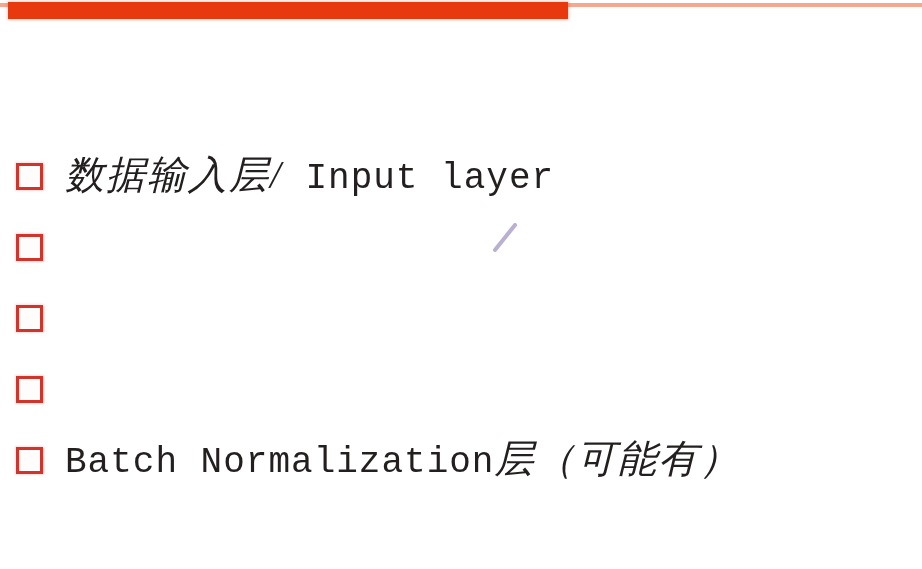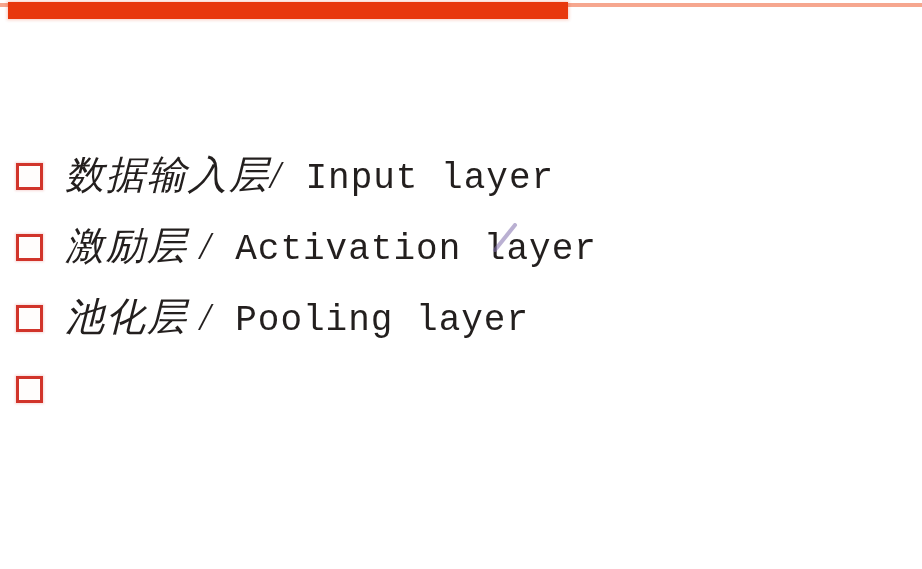--- a/index.html
+++ b/index.html
@@ -112,32 +112,34 @@
   <div id="bullet-list">
 
     <div class="bullet-row">
       <span class="bullet-marker"></span>
       <span class="bullet-text"><span class="cn">数据输入层/</span><span class="lat"> Input layer</span></span>
     </div>
 
 
     <div class="bullet-row">
       <span class="bullet-marker"></span>
-      <span class="bullet-text"><span class="cn">激励层 /</span><span class="lat"> Activation layer</span></span>
-    </div>
-
-    <div class="bullet-row">
-      <span class="bullet-marker"></span>
-      <span class="bullet-text"><span class="cn">池化层 /</span><span class="lat"> Pooling layer</span></span>
     </div>
 
     <div class="bullet-row">
       <span class="bullet-marker"></span>
     </div>
 
+    <div class="bullet-row">
+      <span class="bullet-marker"></span>
+    </div>
+
+    <div class="bullet-row">
+      <span class="bullet-marker"></span>
+      <span class="bullet-text"><span class="lat">Batch Normalization</span><span class="cn">层（可能有）</span></span>
+    </div>
 
   </div>
 
   <svg class="pen-mark" viewBox="0 0 30 30">
     <path d="M26 2 L6 27" stroke="#8270ad" stroke-width="4" stroke-linecap="round" fill="none" opacity="0.55"></path>
   </svg>
 
 </div>
 
 </body></html>

